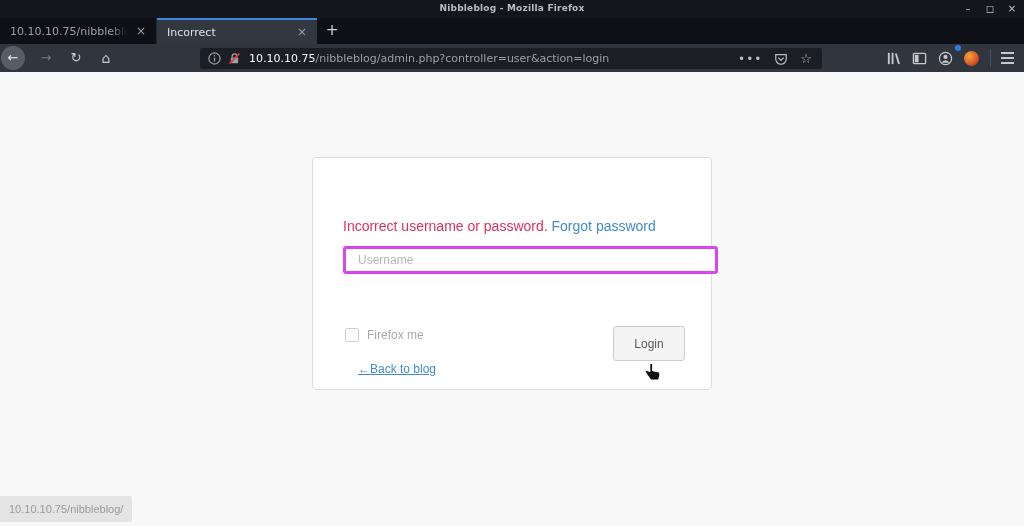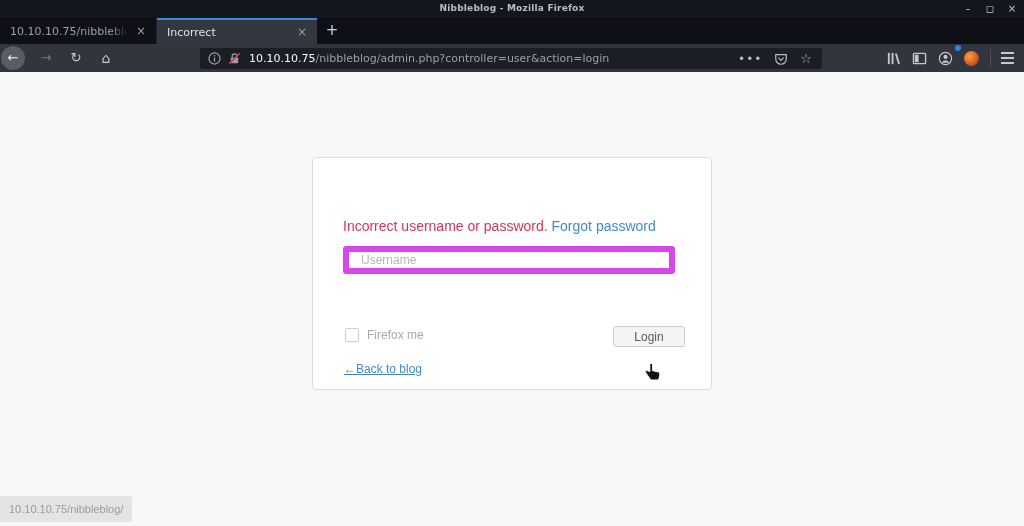--- a/index.html
+++ b/index.html
@@ -59,33 +59,33 @@
 
   
   .content { position:absolute; top:72px; left:0; width:1024px; height:454px; background:#f8f8f8;
     font-family:"Liberation Sans", sans-serif; }
   .login-card { position:absolute; left:312px; top:85px; width:400px; height:233px; background:#ffffff;
     border:1px solid #dddddd; border-radius:4px; }
   .login-heading { position:absolute; left:30px; top:26px; font-size:20px; color:#428bca; font-weight:normal; }
   .error-line { position:absolute; left:30px; top:60px; font-size:14px; }
   .error-msg { color:#dc3158; }
   .forgot-link { color:#428bca; text-decoration:none; }
-  .field { position:absolute; left:30px; width:332px; height:28px; border:6px solid #d946ef; border-radius:3px;
+  .field { position:absolute; left:30px; width:375px; height:28px; border:3px solid #d946ef; border-radius:3px;
     padding:0 12px; font-size:12px; color:#555; font-family:"Liberation Sans", sans-serif; background:#fff; outline:none; }
   .field::placeholder { color:#b6b6b6; opacity:1; }
   .field-username { top:88px; }
   .field-password { top:128px; }
   .remember-wrap { position:absolute; left:32px; top:170px; display:flex; align-items:center; gap:8px; }
   .checkbox { appearance:none; -webkit-appearance:none; width:14px; height:14px; border:1px solid #cccccc;
     border-radius:2px; background:#fff; margin:0; }
   .remember-label { font-size:12px; color:#a9a9a9; }
-  .login-btn { position:absolute; left:300px; top:168px; width:72px; height:21px; background:#f4f4f4;
+  .login-btn { position:absolute; left:300px; top:168px; width:72px; height:35px; background:#f4f4f4;
     border:1px solid #cccccc; border-radius:3px; font-size:12px; color:#5a5a5a;
     font-family:"Liberation Sans", sans-serif; }
-  .back-link { position:absolute; left:31px; top:204px; font-size:12px; color:#428bca; text-decoration:underline; }
+  .back-link { position:absolute; left:45px; top:204px; font-size:12px; color:#428bca; text-decoration:underline; }
   .hand-cursor { position:absolute; left:331px; top:204px; }
 
   
   .statusbar { position:absolute; left:0; bottom:4px; height:18px; background:#e4e4e4;
     border-radius:0 2px 2px 0; padding:13px 9px; display:flex; align-items:center; }
   .statusbar span { font-size:11px; color:#9a9a9a; font-family:"Liberation Sans", sans-serif; }
 
   svg { display:block; }
 </style>
 </head>

